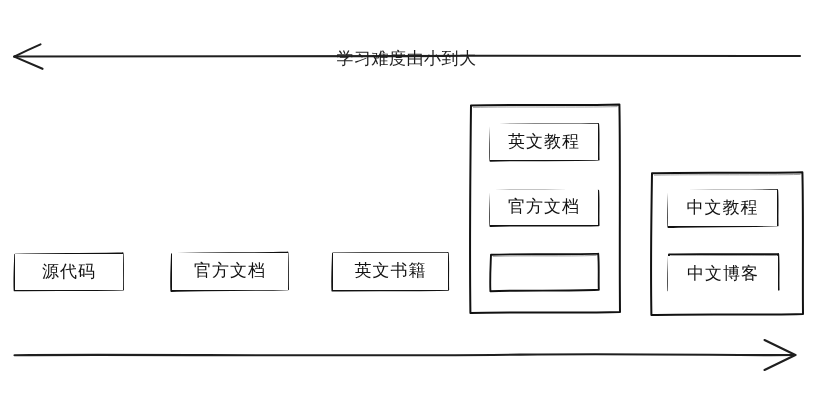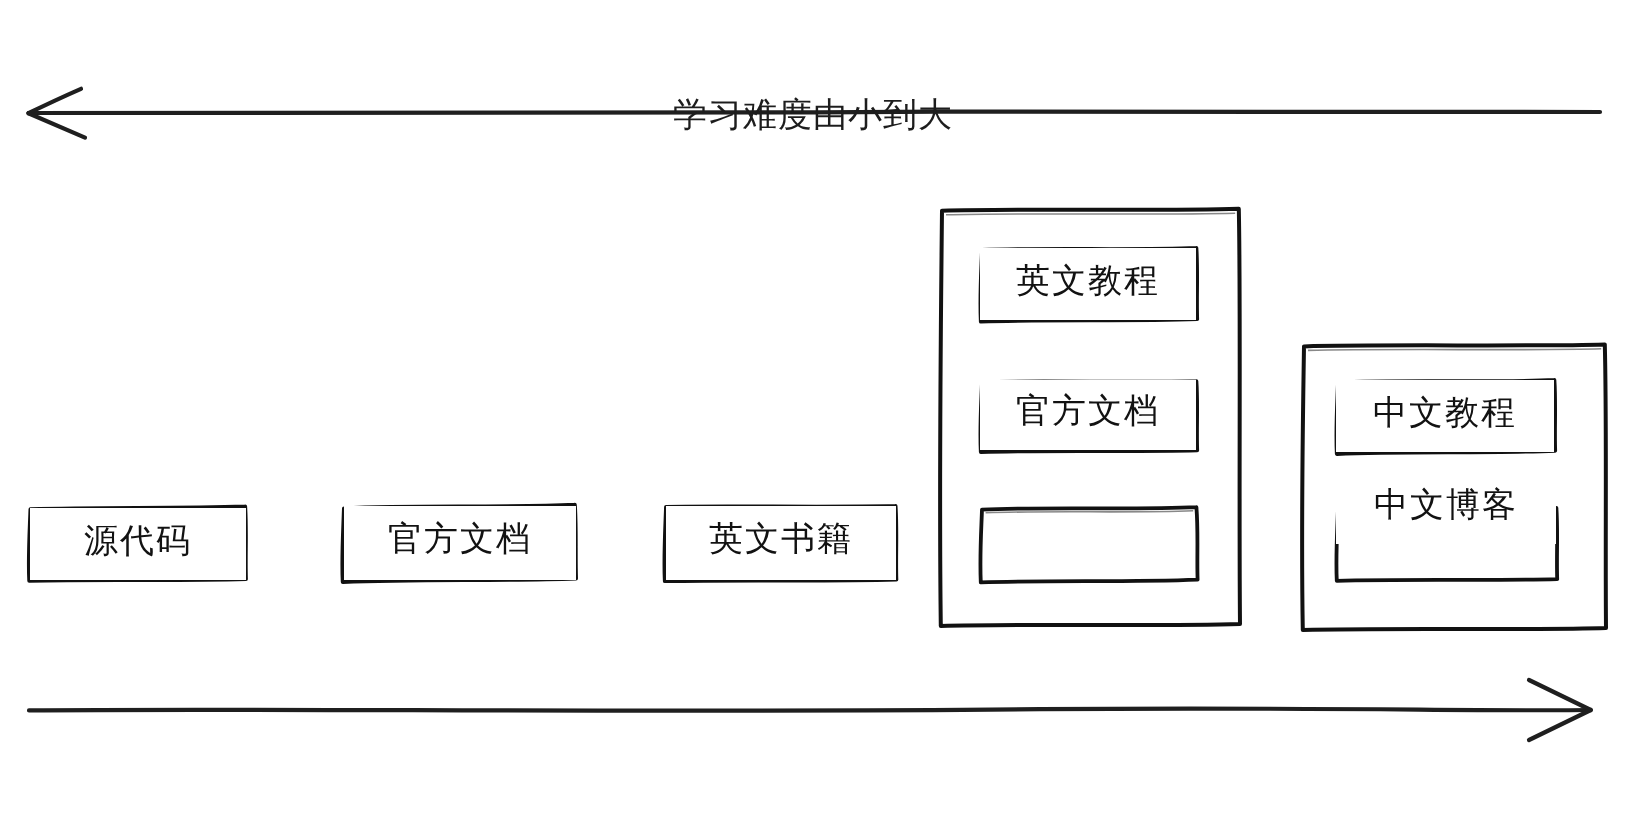--- a/index.html
+++ b/index.html
@@ -156,18 +156,18 @@
     </div>
     <div class="node" style="left:19px; top:85px; width:108px; height:35px; position:absolute;">
       <span class="node-label">官方文档</span>
     </div>
   </div>
 
   <div class="group-box" style="left:652px; top:173px; width:151px; height:141px; background:transparent;">
     <div class="node" style="left:16px; top:17px; width:109px; height:36px; position:absolute;">
       <span class="node-label">中文教程</span>
     </div>
-    <div class="node" style="left:16px; top:63px; width:110px; height:36px; position:absolute;">
+    <div class="node" style="left:16px; top:83px; width:110px; height:36px; position:absolute;">
       <span class="node-label">中文博客</span>
     </div>
   </div>
 
 </div>
 
 </body></html>

